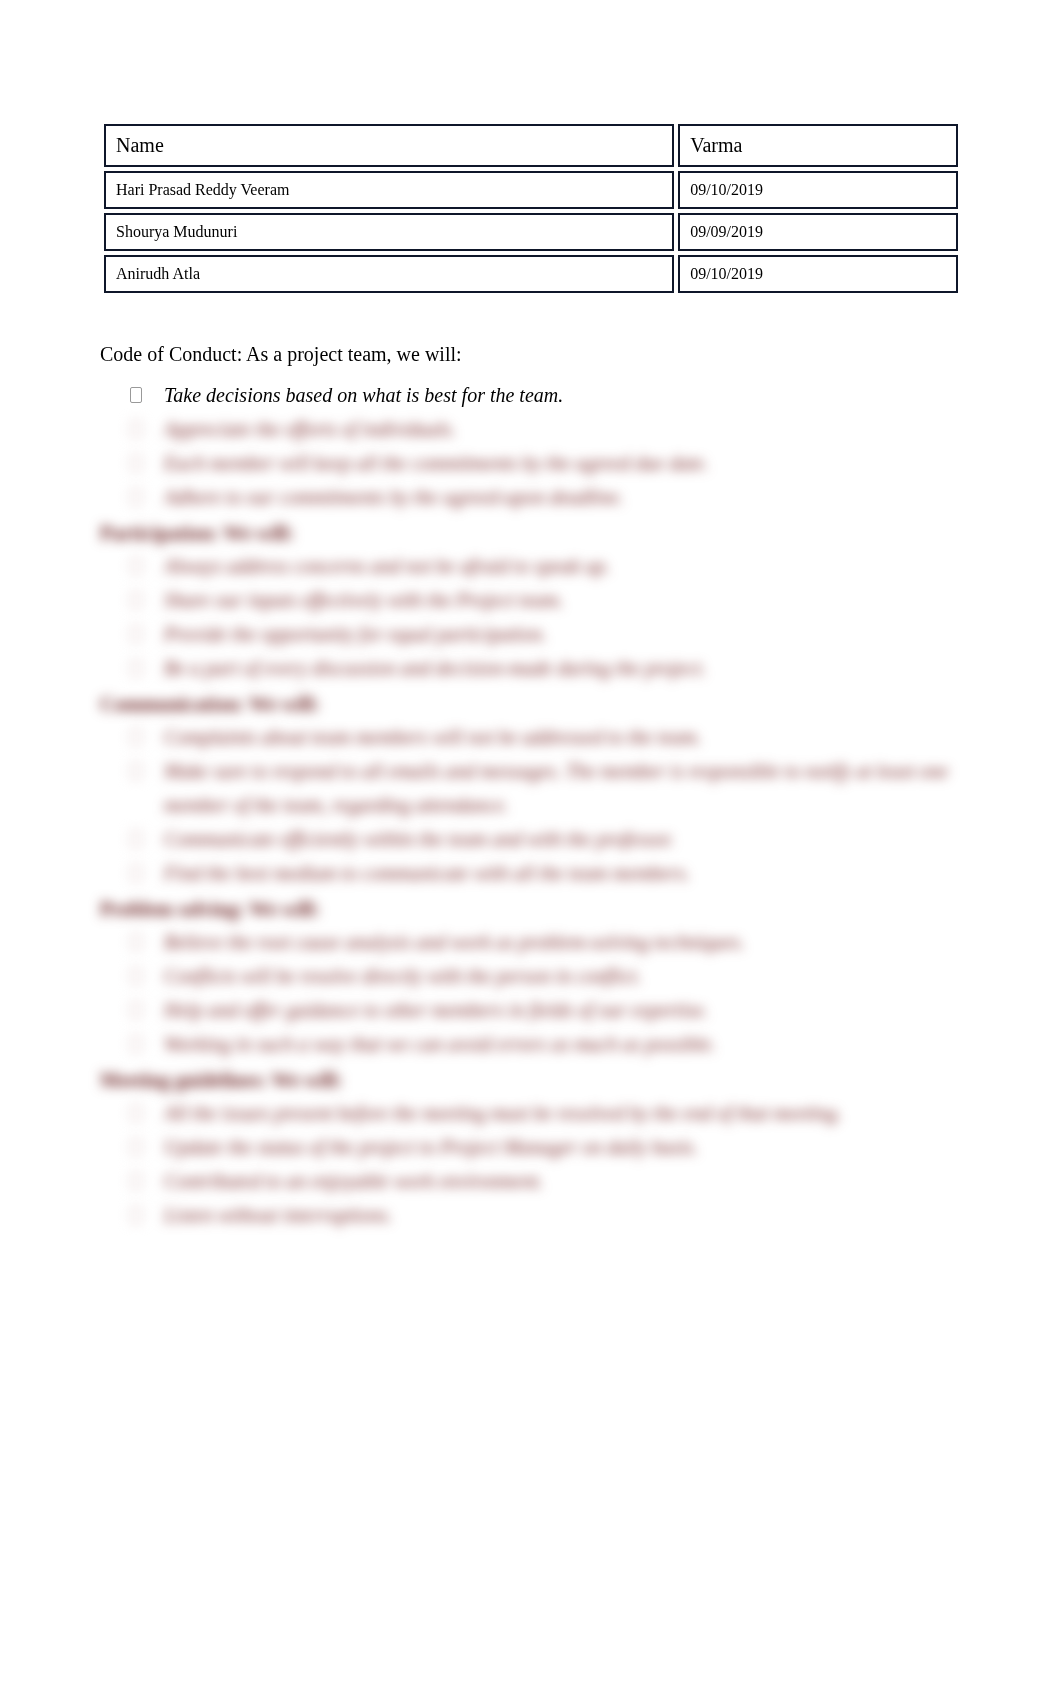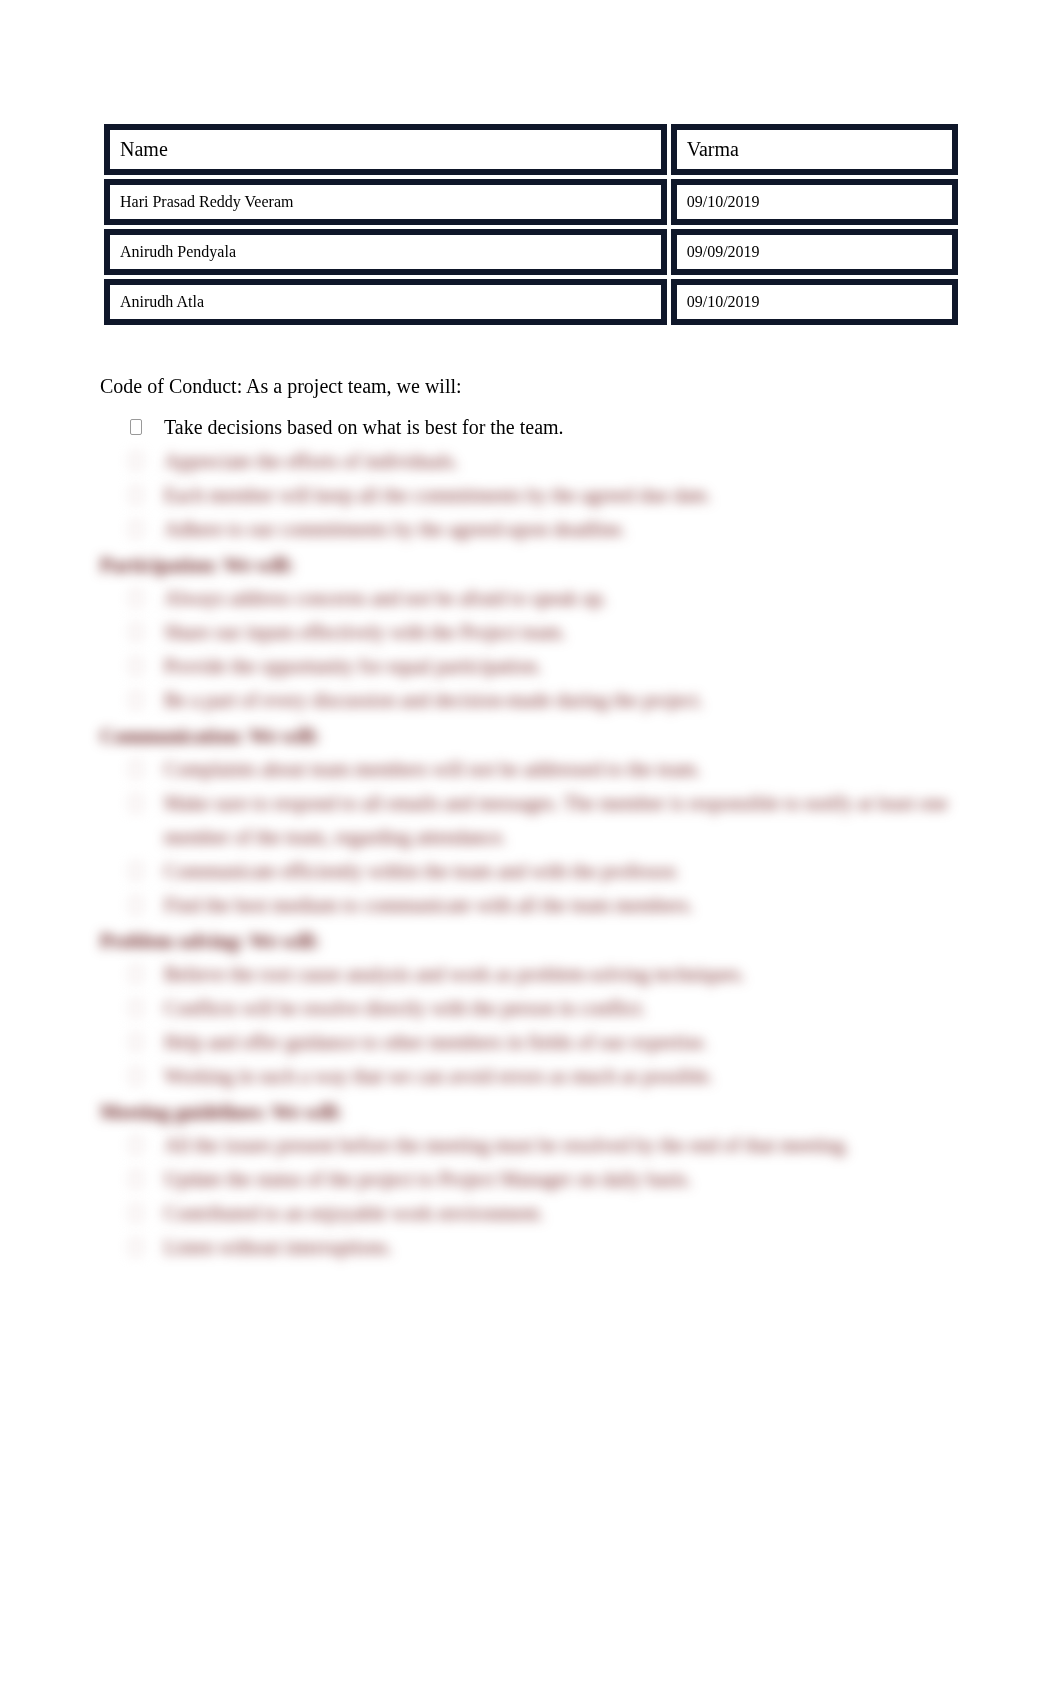--- a/index.html
+++ b/index.html
@@ -14,31 +14,32 @@
     table {
       width: 100%;
       border-collapse: separate;
       border-spacing: 4px;
       margin-bottom: 40px;
     }
     th, td {
       text-align: left;
       padding: 8px 10px;
       background: #fff;
-      border: 6px solid #0f172a;
+      border: 2px solid #0f172a;
       font-weight: normal;
     }
     th { font-size: 20px; }
     td { font-size: 16px; }
     .intro {
       margin: 46px 0 12px 0;
     }
     ul.bullets {
       list-style: none;
       margin-left: 28px;
+      font-style: italic;
     }
     ul.bullets li {
       position: relative;
       padding-left: 36px;
       line-height: 1.7;
     }
     ul.bullets li::before {
       content: "";
       position: absolute;
       left: 2px;
@@ -76,21 +77,21 @@
       <th>Name</th>
       <th>Varma</th>
     </tr>
   </thead>
   <tbody>
     <tr>
       <td>Hari Prasad Reddy Veeram</td>
       <td>09/10/2019</td>
     </tr>
     <tr>
-      <td>Anirudh Pendyala</td>
+      <td>Shourya Mudunuri</td>
       <td>09/09/2019</td>
     </tr>
     <tr>
       <td>Anirudh Atla</td>
       <td>09/10/2019</td>
     </tr>
   </tbody>
 </table>
 
 <p class="intro">Code of Conduct:  As a project team, we will:</p>

